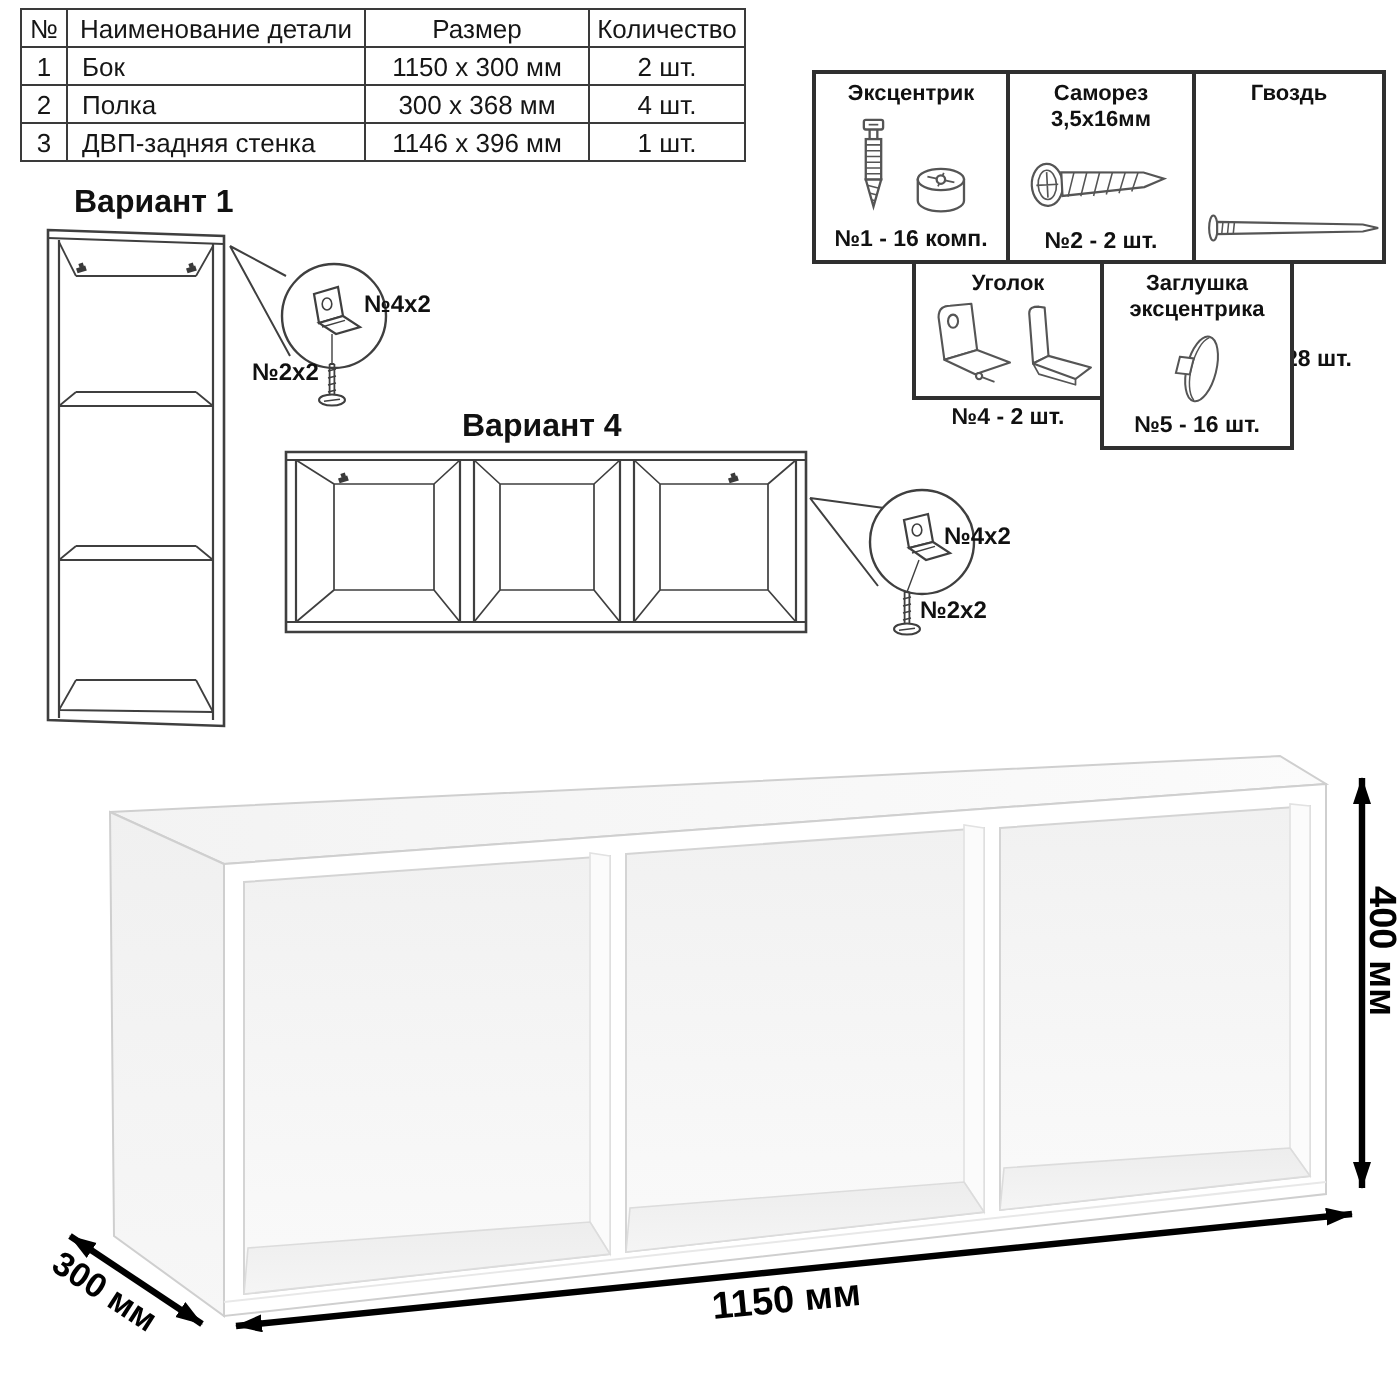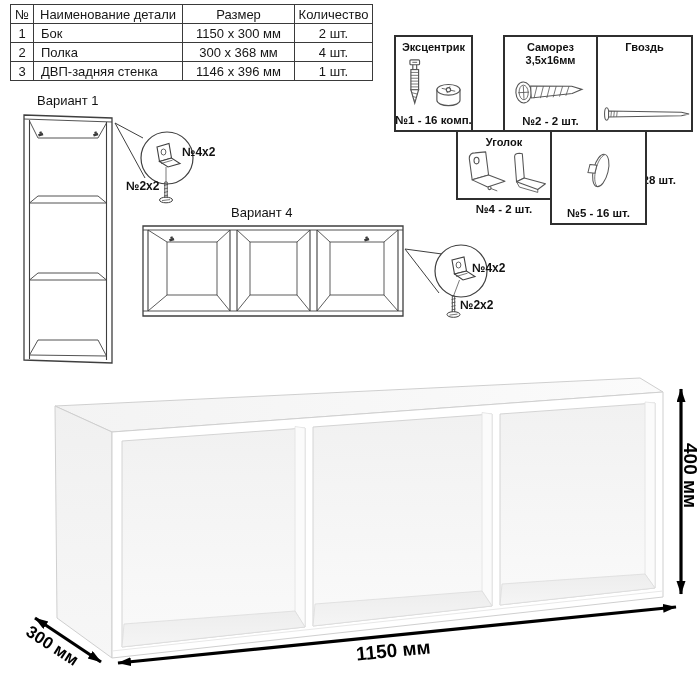--- a/index.html
+++ b/index.html
@@ -15,21 +15,21 @@
 
   
   .hw-cell{position:absolute;background:#fff;border:2px solid #2f2f2f;box-sizing:border-box;
            display:flex;flex-direction:column;align-items:center;}
   .hw-title{font-weight:bold;font-size:11px;line-height:1.15;text-align:center;padding-top:4px;}
   .hw-title span{display:block;}
   .hw-icon{flex:1;display:flex;align-items:center;justify-content:center;width:100%;}
   .hw-label{font-weight:bold;font-size:11.5px;padding-bottom:4px;white-space:nowrap;}
 
   
-  .v-title{position:absolute;font-weight:normal;font-size:13px;white-space:nowrap;}
+  .v-title{position:absolute;font-weight:bold;font-size:16px;white-space:nowrap;}
   .callout-label{position:absolute;font-weight:bold;font-size:12px;white-space:nowrap;}
 
   
   .dim-label{position:absolute;font-weight:bold;font-size:19px;color:#000;white-space:nowrap;}
   .dim-h{transform:rotate(-5.5deg);}
   .dim-v{transform:rotate(90deg);transform-origin:0 0;}
   .dim-d{transform:rotate(33deg);transform-origin:0 0;font-size:17px;}
 
   svg{position:absolute;overflow:visible;}
   .wire{stroke:#3f3f3f;stroke-width:1.1;fill:none;}
@@ -69,21 +69,21 @@
       <td>3</td>
       <td class="cell-name">ДВП-задняя стенка</td>
       <td>1146 x 396 мм</td>
       <td>1 шт.</td>
     </tr>
   </tbody>
     </table>
 
   <div>
 
-    <div class="hw-cell" style="left:394px;top:35px;width:79px;height:97px;">
+    <div class="hw-cell" style="left:406px;top:35px;width:99px;height:97px;">
       <div class="hw-title">
         <span>Эксцентрик</span>
       </div>
       <div class="hw-icon">
         <svg width="88" height="52" viewBox="0 0 90 54" style="position:static">
           <g stroke="#555" fill="#fff" stroke-width="1.2">
             <rect x="20" y="2" width="10" height="5" rx="1"></rect>
             <line x1="22.5" y1="4.5" x2="27.5" y2="4.5" stroke-width=".9"></line>
             <path d="M23,7 L23,12 M27,7 L27,12" fill="none"></path>
             <rect x="21" y="12" width="8" height="21"></rect>
@@ -150,20 +150,24 @@
             <path d="M57,8 C57,5 59,4.5 62,4.5 L65,5 L67,30 L59,34 Z"></path>
             <path d="M59,34 L67,30 L89,36 L81,42 Z"></path>
             <path d="M81,42 L81,45 L62,39.5 L59,34" stroke-width=".9" fill="none"></path>
           </g>
         </svg>
       </div>
       <div class="hw-label">№4 - 2 шт.</div>
     </div>
 
     <div class="hw-cell" style="left:550px;top:130px;width:97px;height:95px;">
+      <div class="hw-title">
+        <span>Заглушка</span>
+        <span>эксцентрика</span>
+      </div>
       <div class="hw-icon">
         <svg width="54" height="46" viewBox="0 0 56 50" style="position:static">
           <g stroke="#555" fill="#fff" stroke-width="1.1" transform="rotate(14 28 25)">
             <ellipse cx="30" cy="25" rx="8" ry="18"></ellipse>
             <path d="M30,7.5 C26.5,10 24.5,17 24.5,25 C24.5,33 26.5,40 30,42.5" stroke-width=".8" fill="none"></path>
             <path d="M17,21.5 L24.5,20.5 L24.5,29.5 L17,30.5 Z"></path>
           </g>
         </svg>
       </div>
       <div class="hw-label">№5 - 16 шт.</div>

